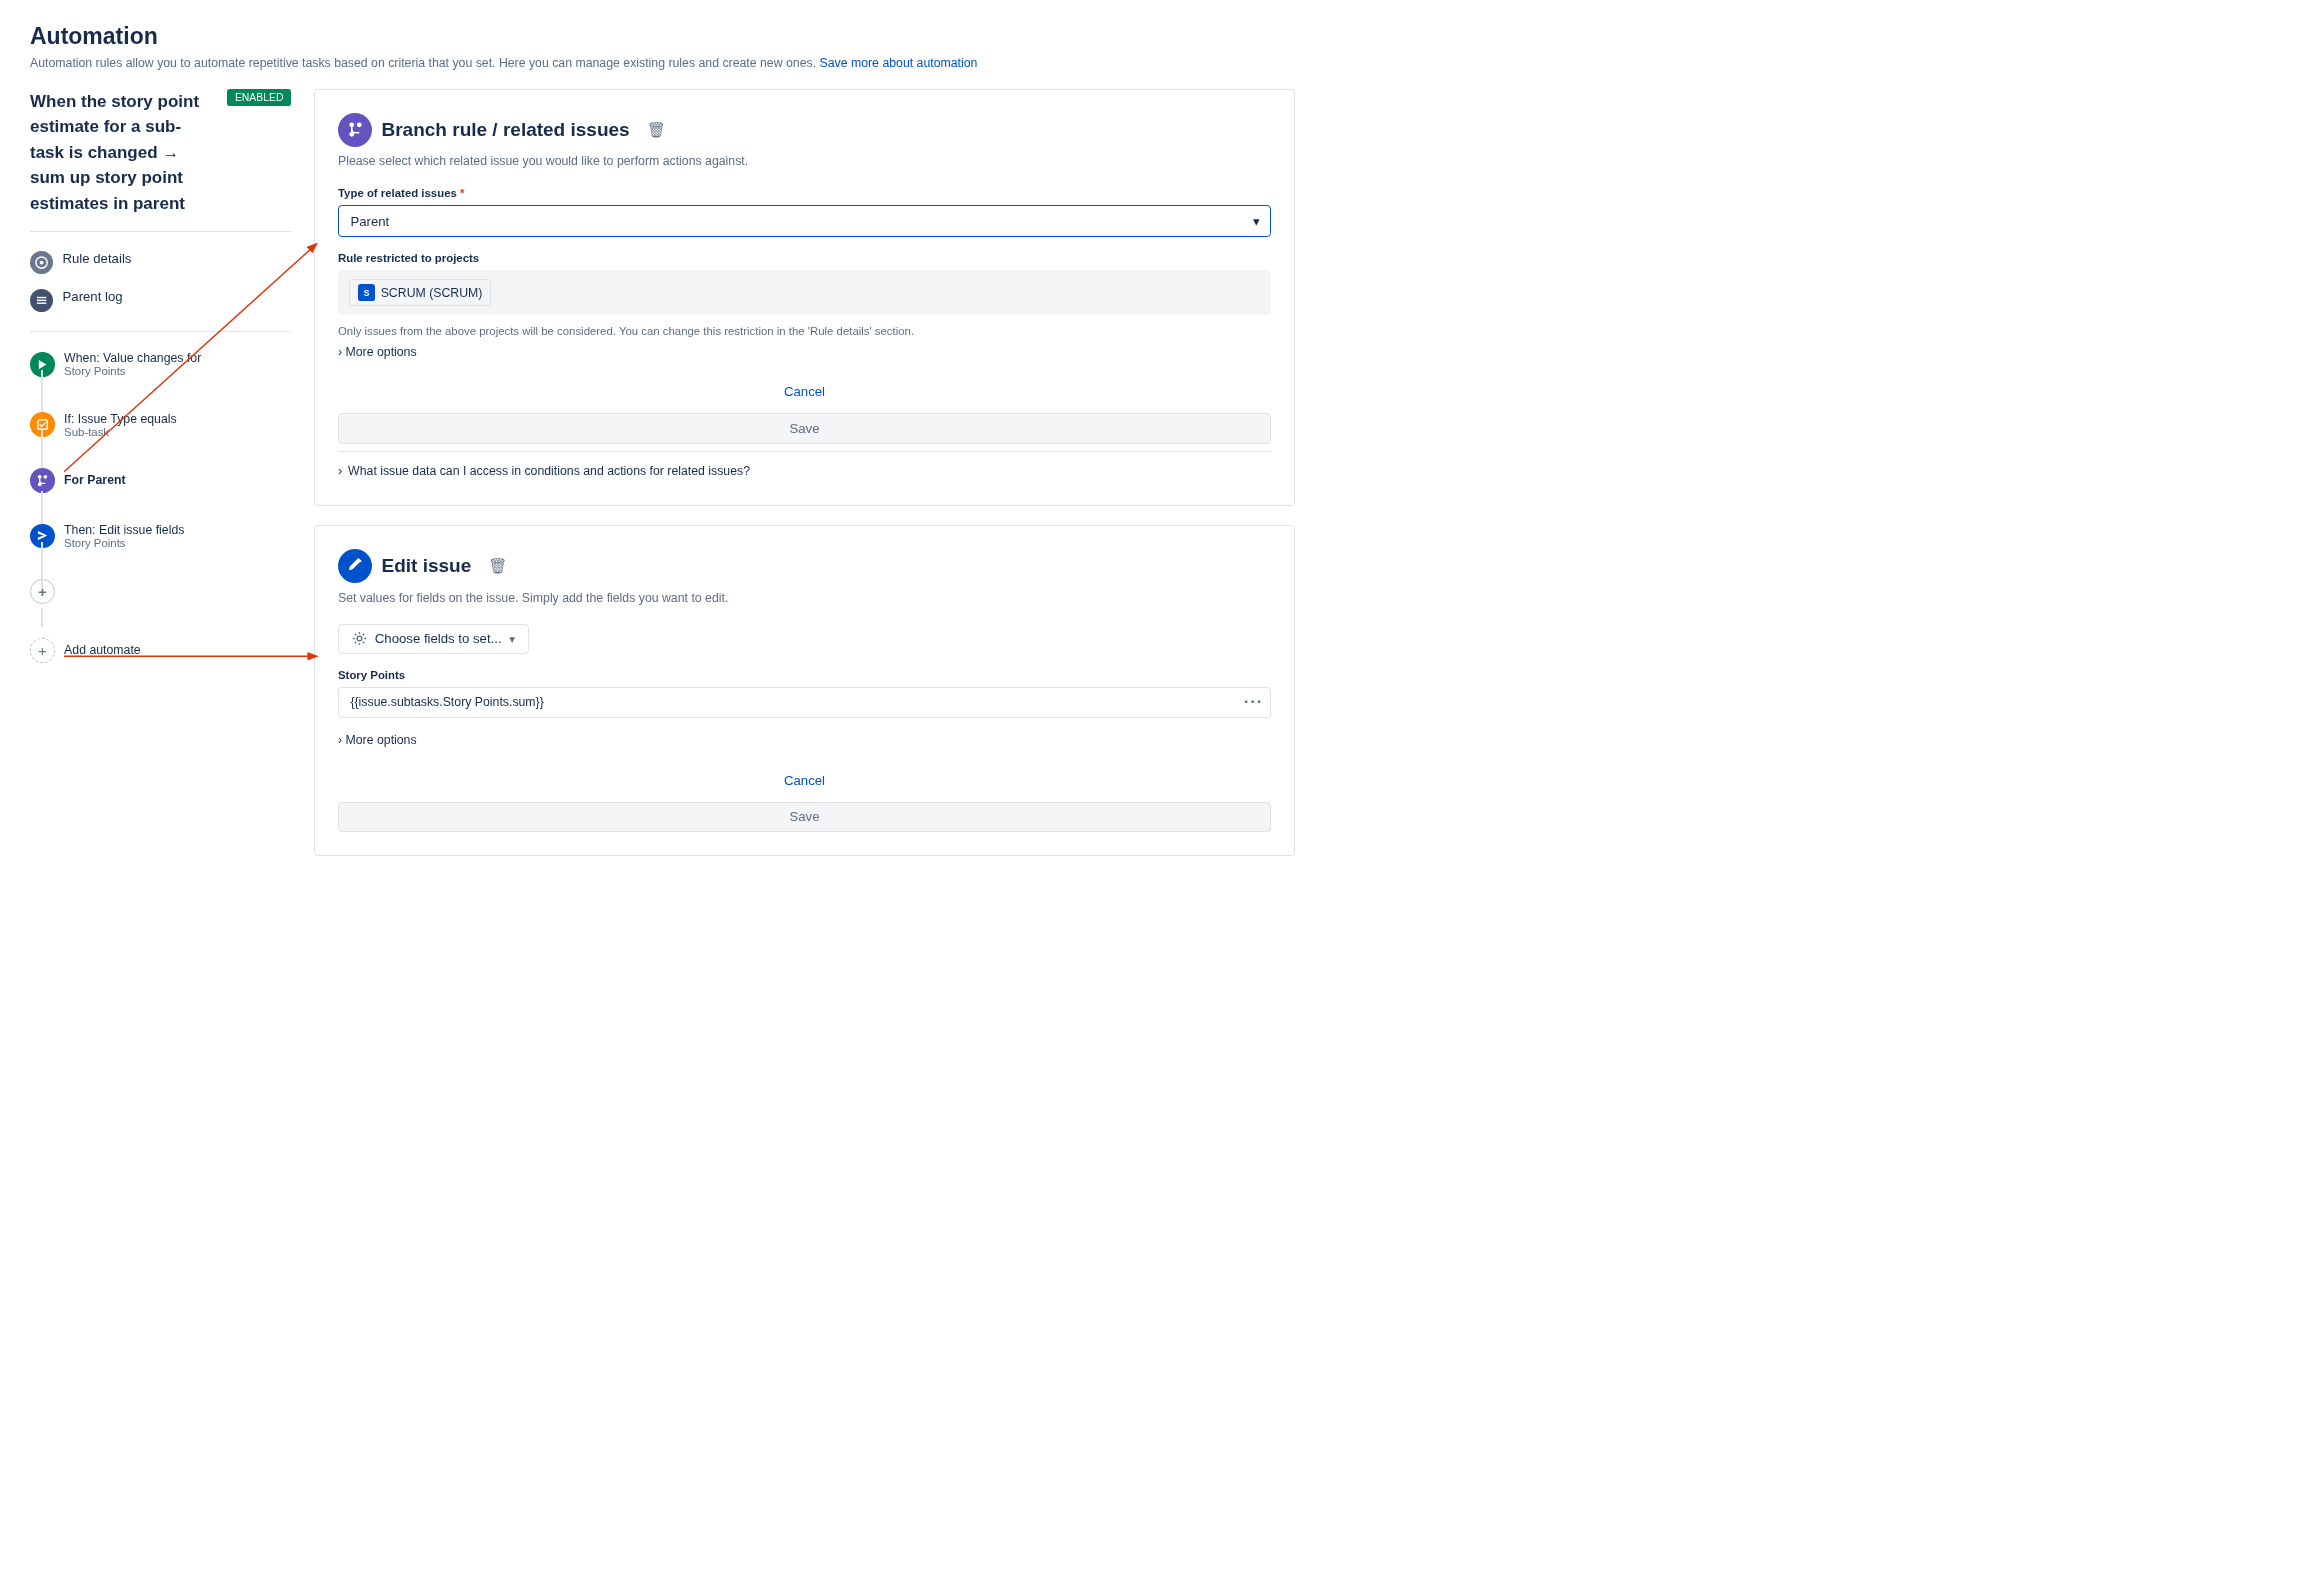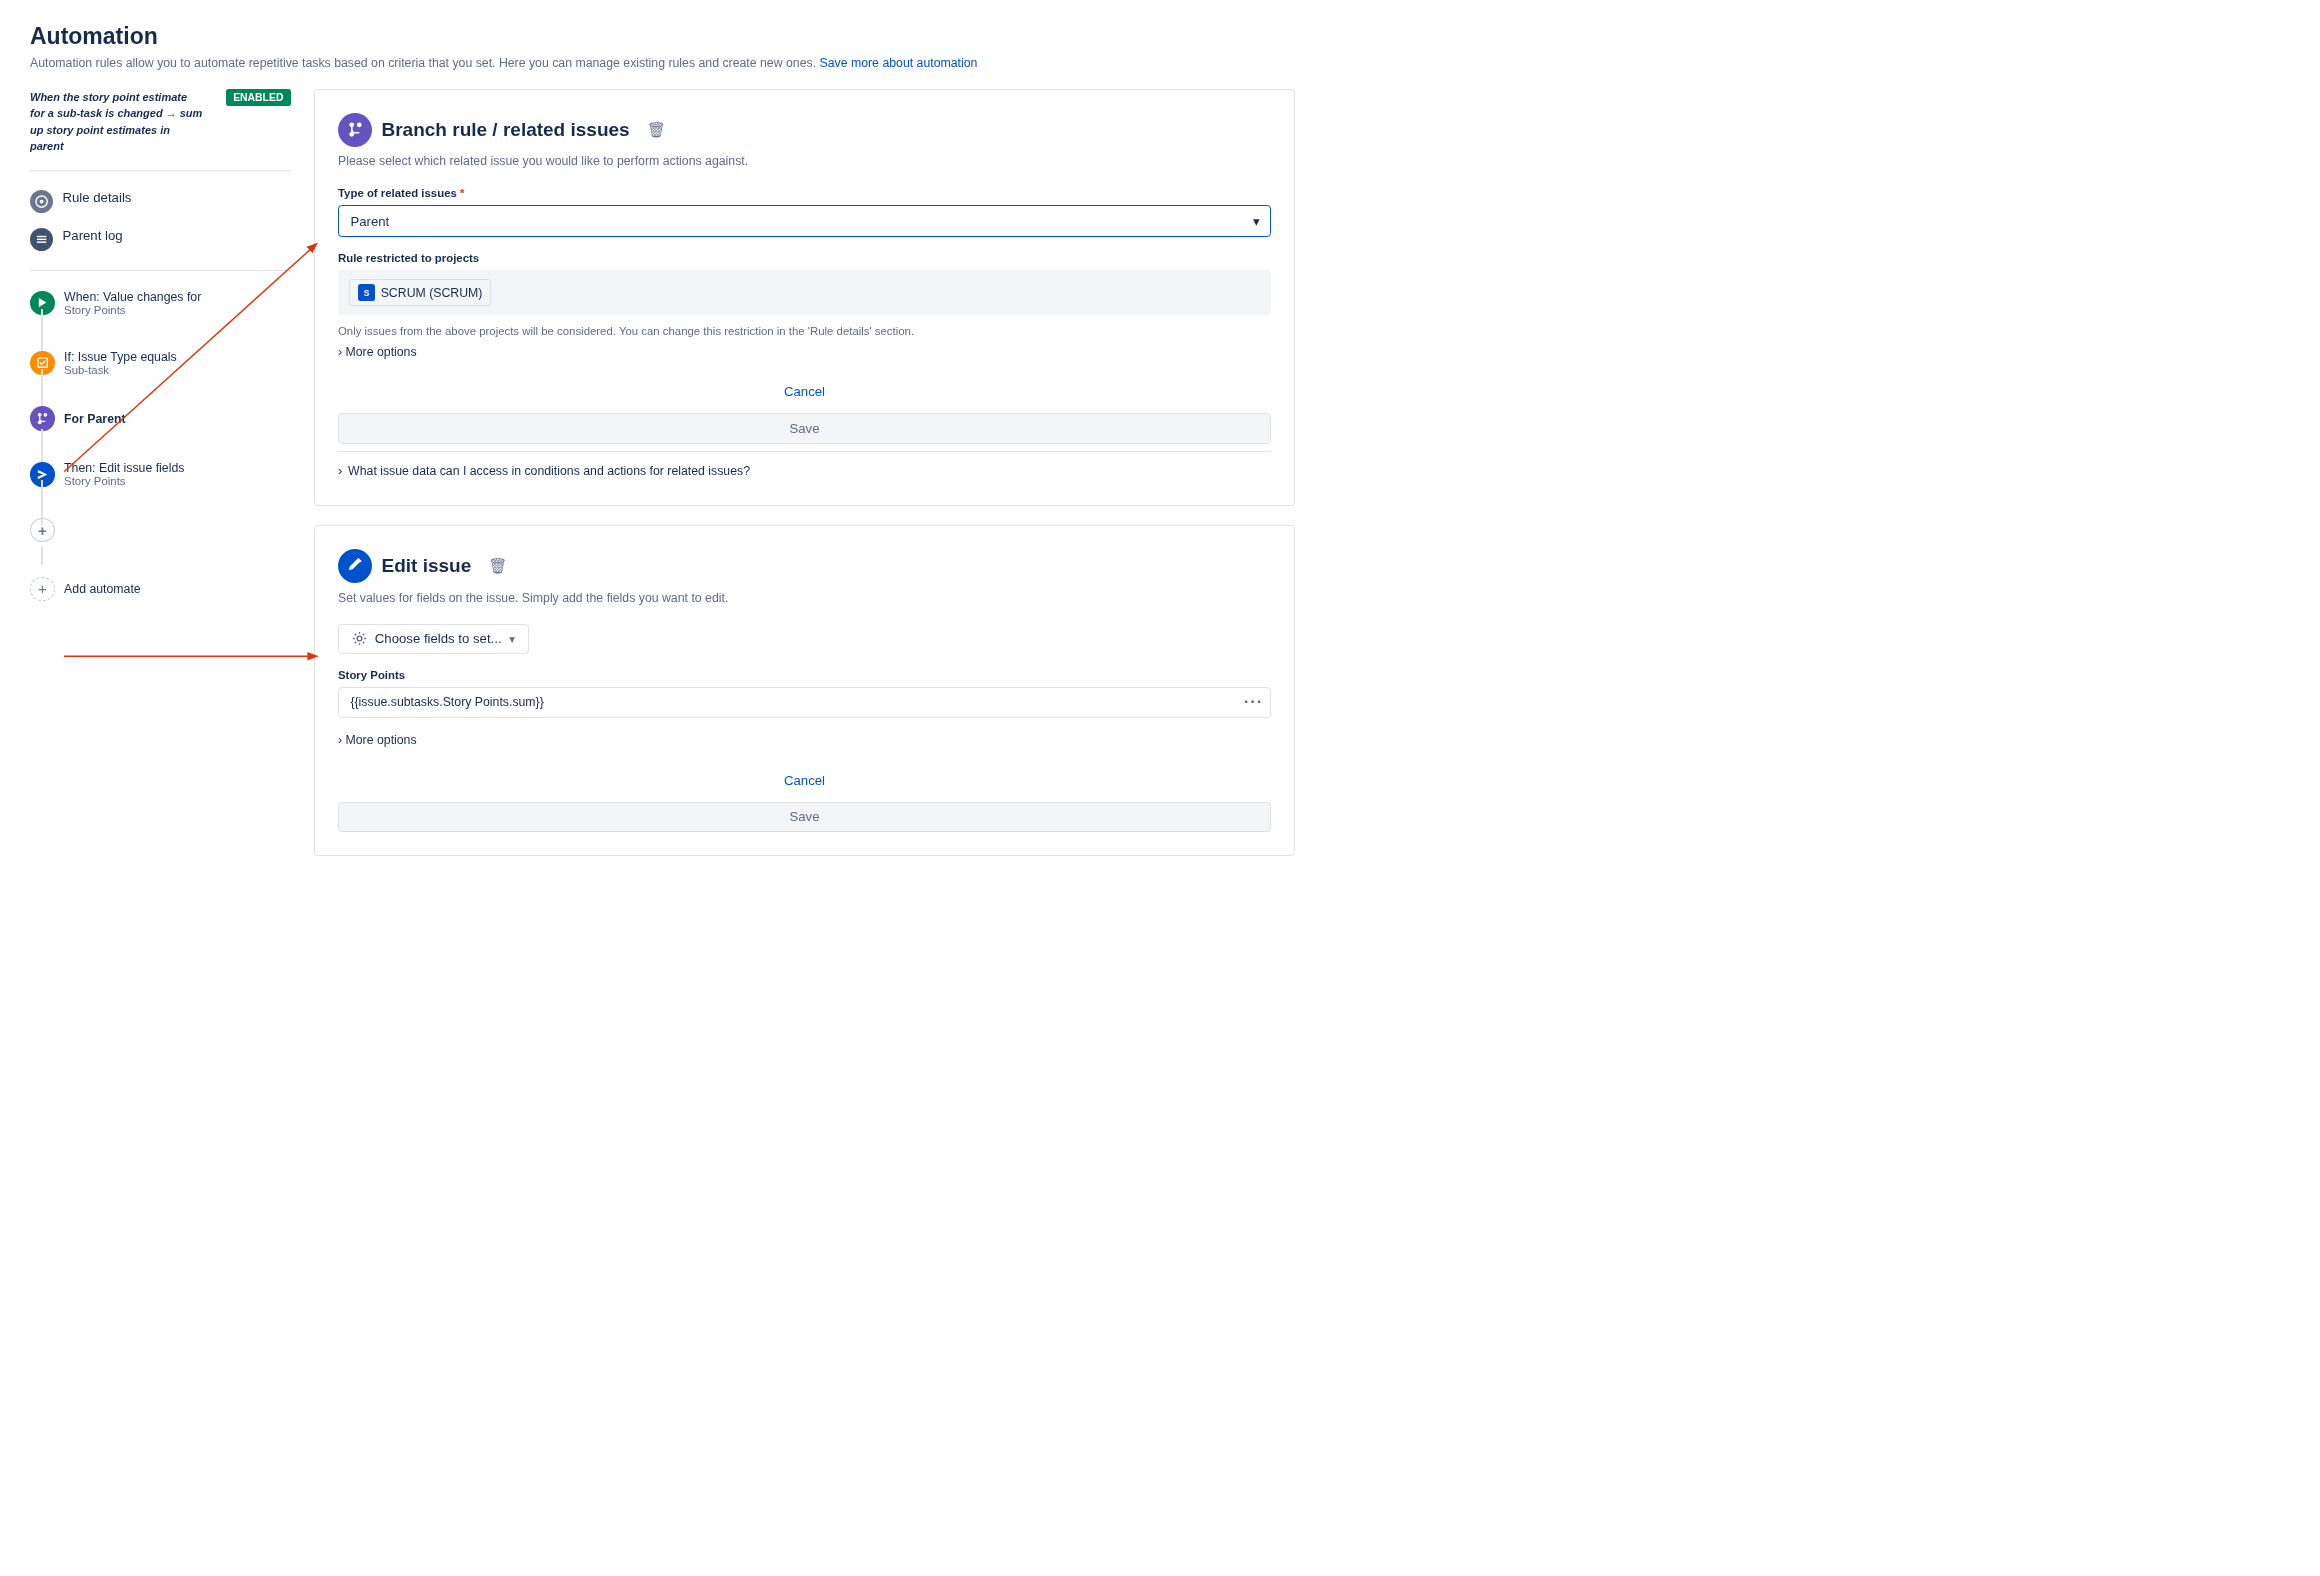--- a/index.html
+++ b/index.html
@@ -5,23 +5,23 @@
     * { box-sizing: border-box; margin: 0; padding: 0; }
     body { font-family: -apple-system, BlinkMacSystemFont, 'Segoe UI', sans-serif; font-size: 13.2px; color: #172b4d; background: #fff; }
     .page { padding: 23px 30px; max-width: 1325px; }
     .page-title { font-size: 23px; font-weight: 600; margin-bottom: 5.7px; }
     .page-subtitle { font-size: 12.3px; color: #5e6c84; margin-bottom: 19px; }
     .page-subtitle a { color: #0052cc; text-decoration: none; }
     .main-layout { display: flex; gap: 0; }
 
     
     .sidebar { width: 284px; flex-shrink: 0; padding-right: 23px; }
-    .enabled-badge { display: inline-block; background: #00875a; color: #fff; font-size: 10.4px; font-weight: 700; padding: 2.8px 7.6px; border-radius: 2.8px; margin-left: 11.4px; vertical-align: middle; }
+    .enabled-badge { display: inline-block; background: #00875a; color: #fff; font-size: 10.4px; font-weight: 400; padding: 2.8px 7.6px; border-radius: 2.8px; margin-left: 11.4px; vertical-align: middle; }
     .rule-title-row { display: flex; align-items: flex-start; margin-bottom: 15px; }
-    .rule-title-text { font-size: 11px; font-weight: 700; line-height: 1.5; font-style: italic; }
+    .rule-title-text { font-size: 17px; font-weight: 700; line-height: 1.5; }
     .nav-divider { border: none; border-top: 0.9px solid #dfe1e6; margin: 11.4px 0; }
     .nav-item { display: flex; align-items: flex-start; gap: 9.5px; padding: 7.6px 0; cursor: pointer; font-size: 13.2px; color: #172b4d; }
     .nav-icon { width: 23px; height: 23px; border-radius: 50%; display: flex; align-items: center; justify-content: center; flex-shrink: 0; }
     .nav-icon.gray { background: #6b778c; }
     .nav-icon.dark { background: #42526e; }
 
     .pipeline { margin-top: 7.6px; }
     .pipeline-item { display: flex; align-items: center; gap: 9.5px; position: relative; padding: 3.8px 0; }
     .pipeline-item::before { content: ''; position: absolute; left: 11.4px; top: 26.5px; width: 1.9px; height: calc(100% + 3.8px); background: #dfe1e6; }
     .pipeline-item:last-child::before { display: none; }

